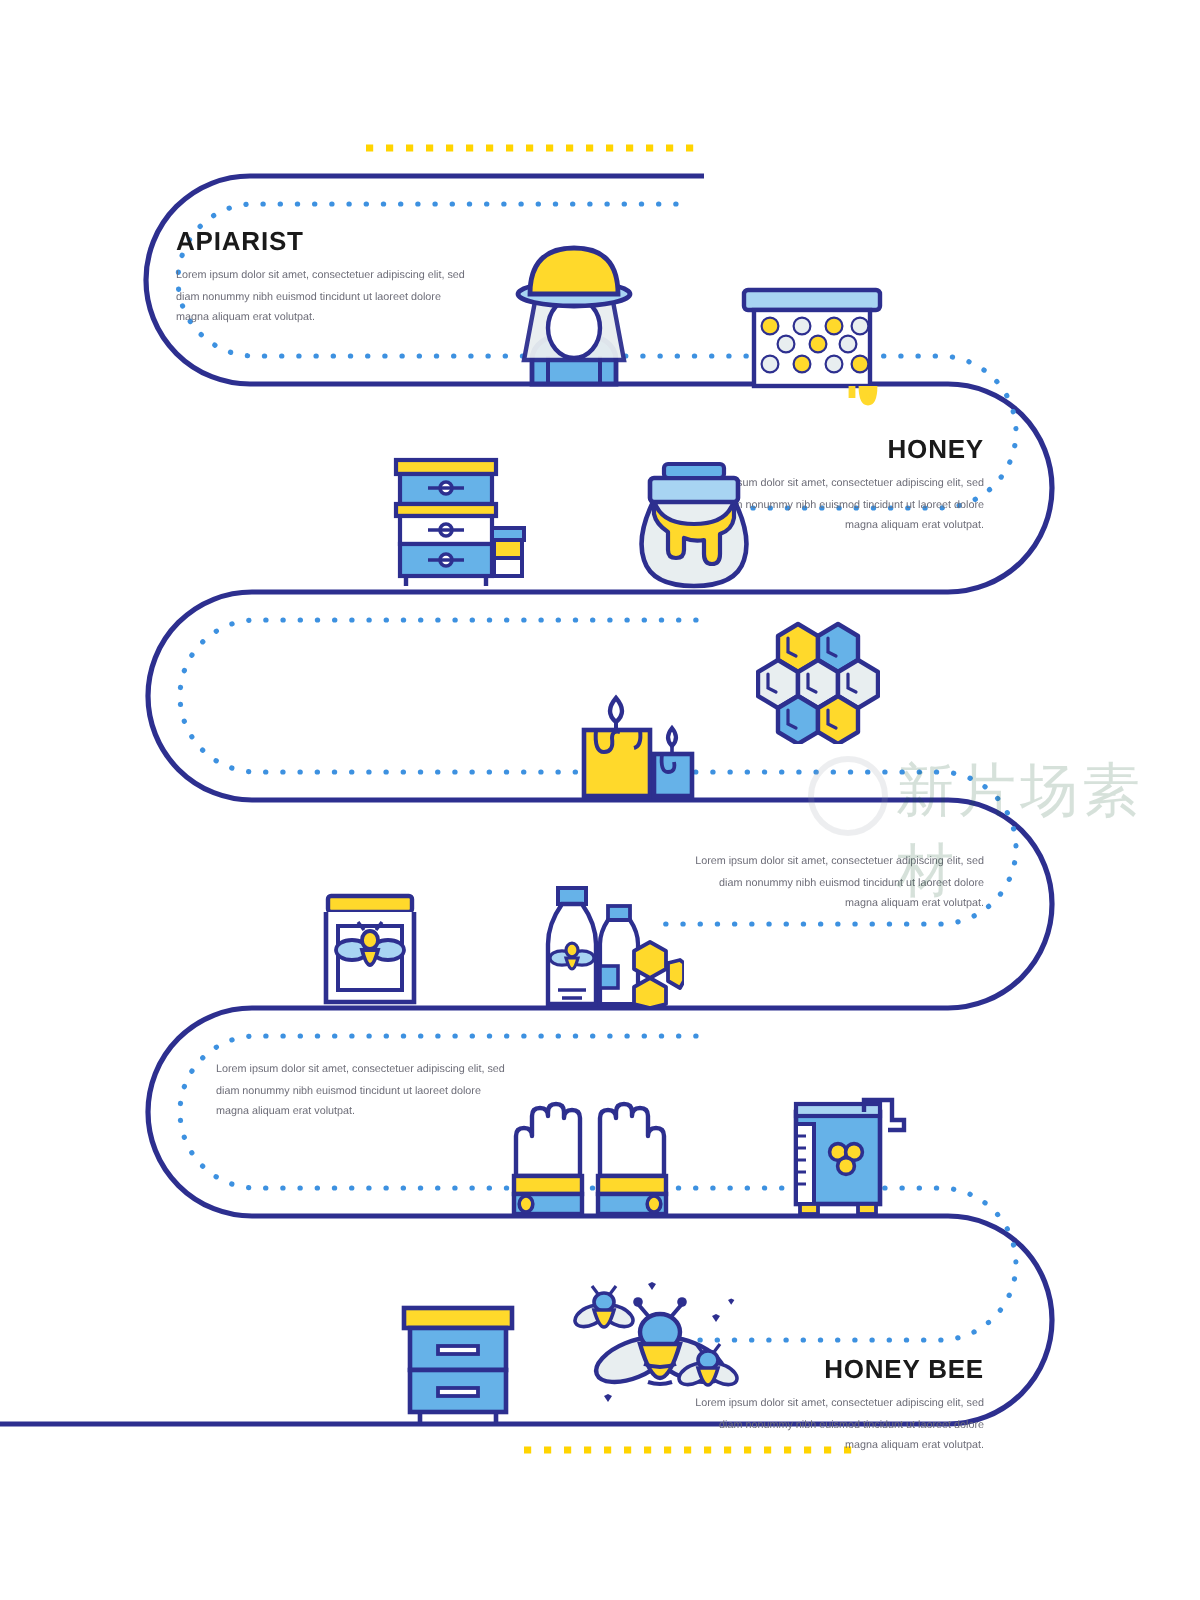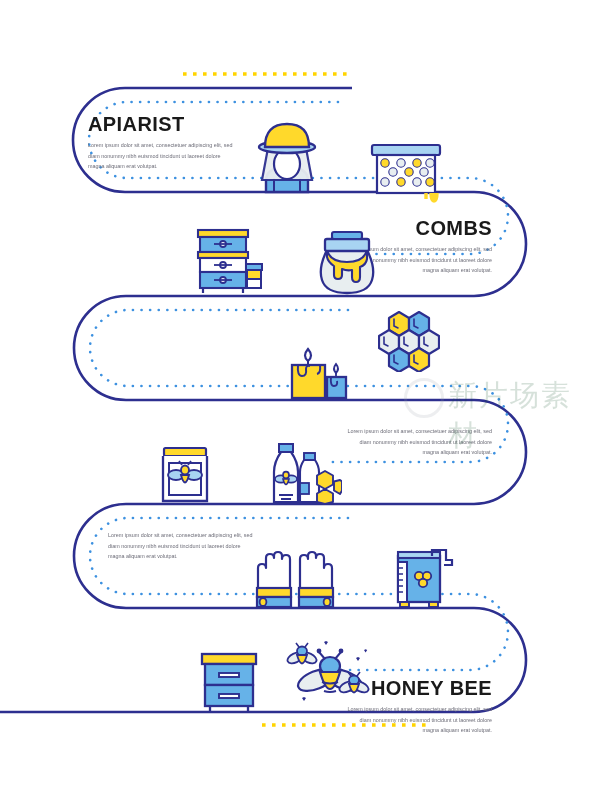--- a/index.html
+++ b/index.html
@@ -1,21 +1,21 @@
 <!DOCTYPE html>
 <html><head>
 <meta charset="utf-8">
 <style>
   html,body{margin:0;padding:0;background:#ffffff;}
   body{width:600px;height:800px;position:relative;overflow:hidden;
        font-family:"Liberation Sans","DejaVu Sans",sans-serif;}
   #stage{position:absolute;inset:0;width:600px;height:800px;}
   #snake{position:absolute;left:0;top:0;width:600px;height:800px;}
   .sec{position:absolute;}
-  .sec h2{margin:0 0 6px 0;font-size:20px;font-weight:bold;letter-spacing:.4px;
+  .sec h2{margin:0 0 6px 0;font-size:13px;font-weight:bold;letter-spacing:.4px;
           color:#1a1a1a;line-height:1;font-family:"Liberation Sans",sans-serif;}
   .sec p{margin:0;font-size:5.4px;line-height:1.95;color:#6d6d78;
          font-family:"Liberation Sans",sans-serif;}
   .sec.left{text-align:left;}
   .sec.right{text-align:right;}
   .tbox{width:150px;}
   .ic{position:absolute;}
   .wm{position:absolute;left:404px;top:368px;width:190px;height:62px;
       opacity:.17;pointer-events:none;}
   .wm span{position:absolute;left:44px;top:8px;font-size:29px;color:#14532d;
@@ -113,21 +113,21 @@
       <circle cx="56" cy="31" r="4.2" fill="#e8eef0"></circle>
       <circle cx="17" cy="41" r="4.2" fill="#e8eef0"></circle>
         <circle cx="33" cy="41" r="4.2"></circle>
       <circle cx="49" cy="41" r="4.2" fill="#e8eef0"></circle>
         <circle cx="62" cy="41" r="4.2"></circle>
     </g>
     <path d="M58 52 L58 58 M63 52 Q63 60 66 60 Q69 60 69 52" fill="#ffd92b" stroke="#ffd92b" stroke-width="3.4"></path>
   </svg>
 
   <div class="sec right" style="left:342px;top:218px;">
-    <h2>COMBS</h2>
+    <h2>HONEY</h2>
     <p class="tbox">Lorem ipsum dolor sit amet, consectetuer adipiscing elit, sed diam nonummy nibh euismod tincidunt ut laoreet dolore magna aliquam erat volutpat.</p>
   </div>
 
   <svg class="ic" style="left:192px;top:224px;" width="72" height="72" viewBox="0 0 72 72">
     <rect x="6" y="6" width="50" height="7" fill="#ffd92b" stroke="#2d2f8f" stroke-width="2.1"></rect>
     <rect x="8" y="13" width="46" height="15" fill="#66b2e8" stroke="#2d2f8f" stroke-width="2.1"></rect>
     <circle cx="31" cy="20" r="3" fill="#ffffff" stroke="#2d2f8f" stroke-width="1.8"></circle>
     <path d="M22 20 L40 20" stroke="#2d2f8f" stroke-width="1.8"></path>
     <rect x="6" y="28" width="50" height="6" fill="#ffd92b" stroke="#2d2f8f" stroke-width="2.1"></rect>
     <rect x="8" y="34" width="46" height="14" fill="#ffffff" stroke="#2d2f8f" stroke-width="2.1"></rect>

